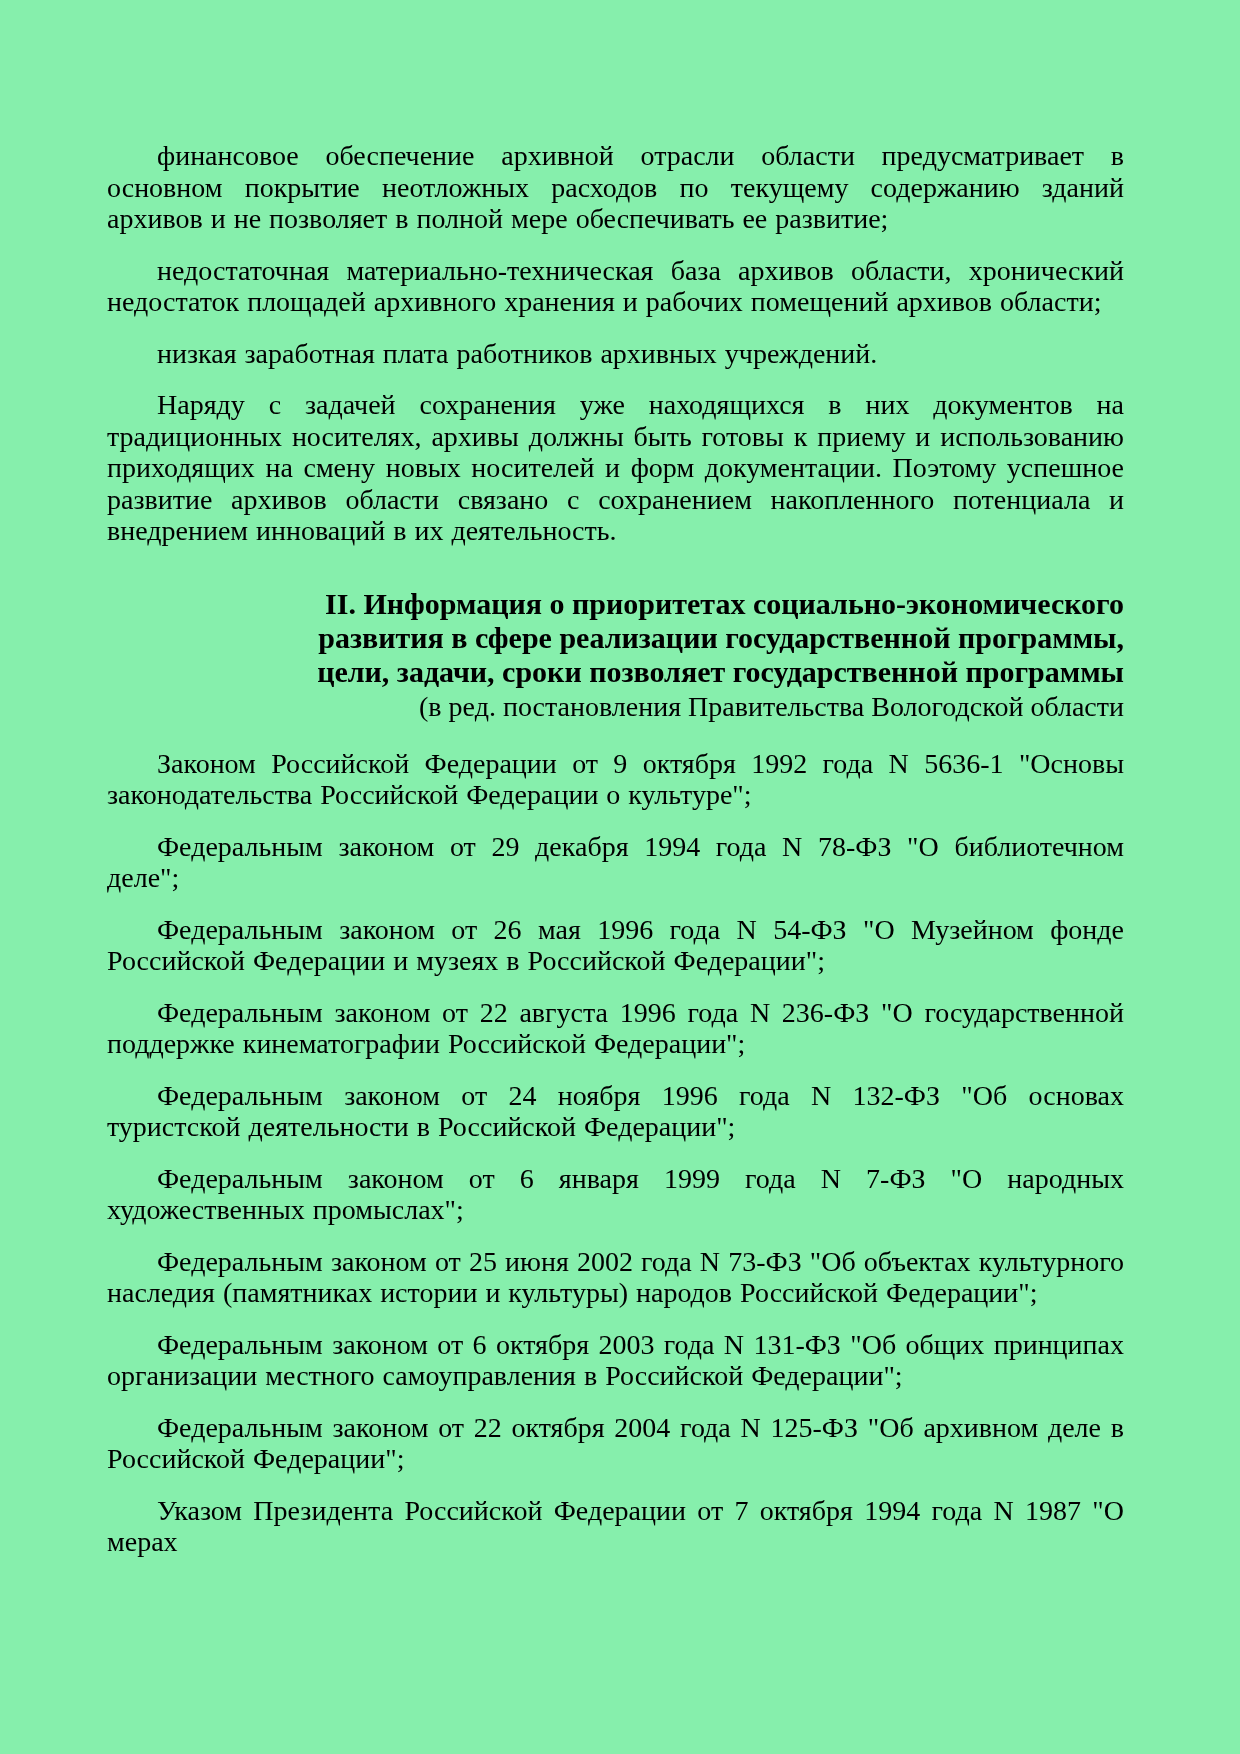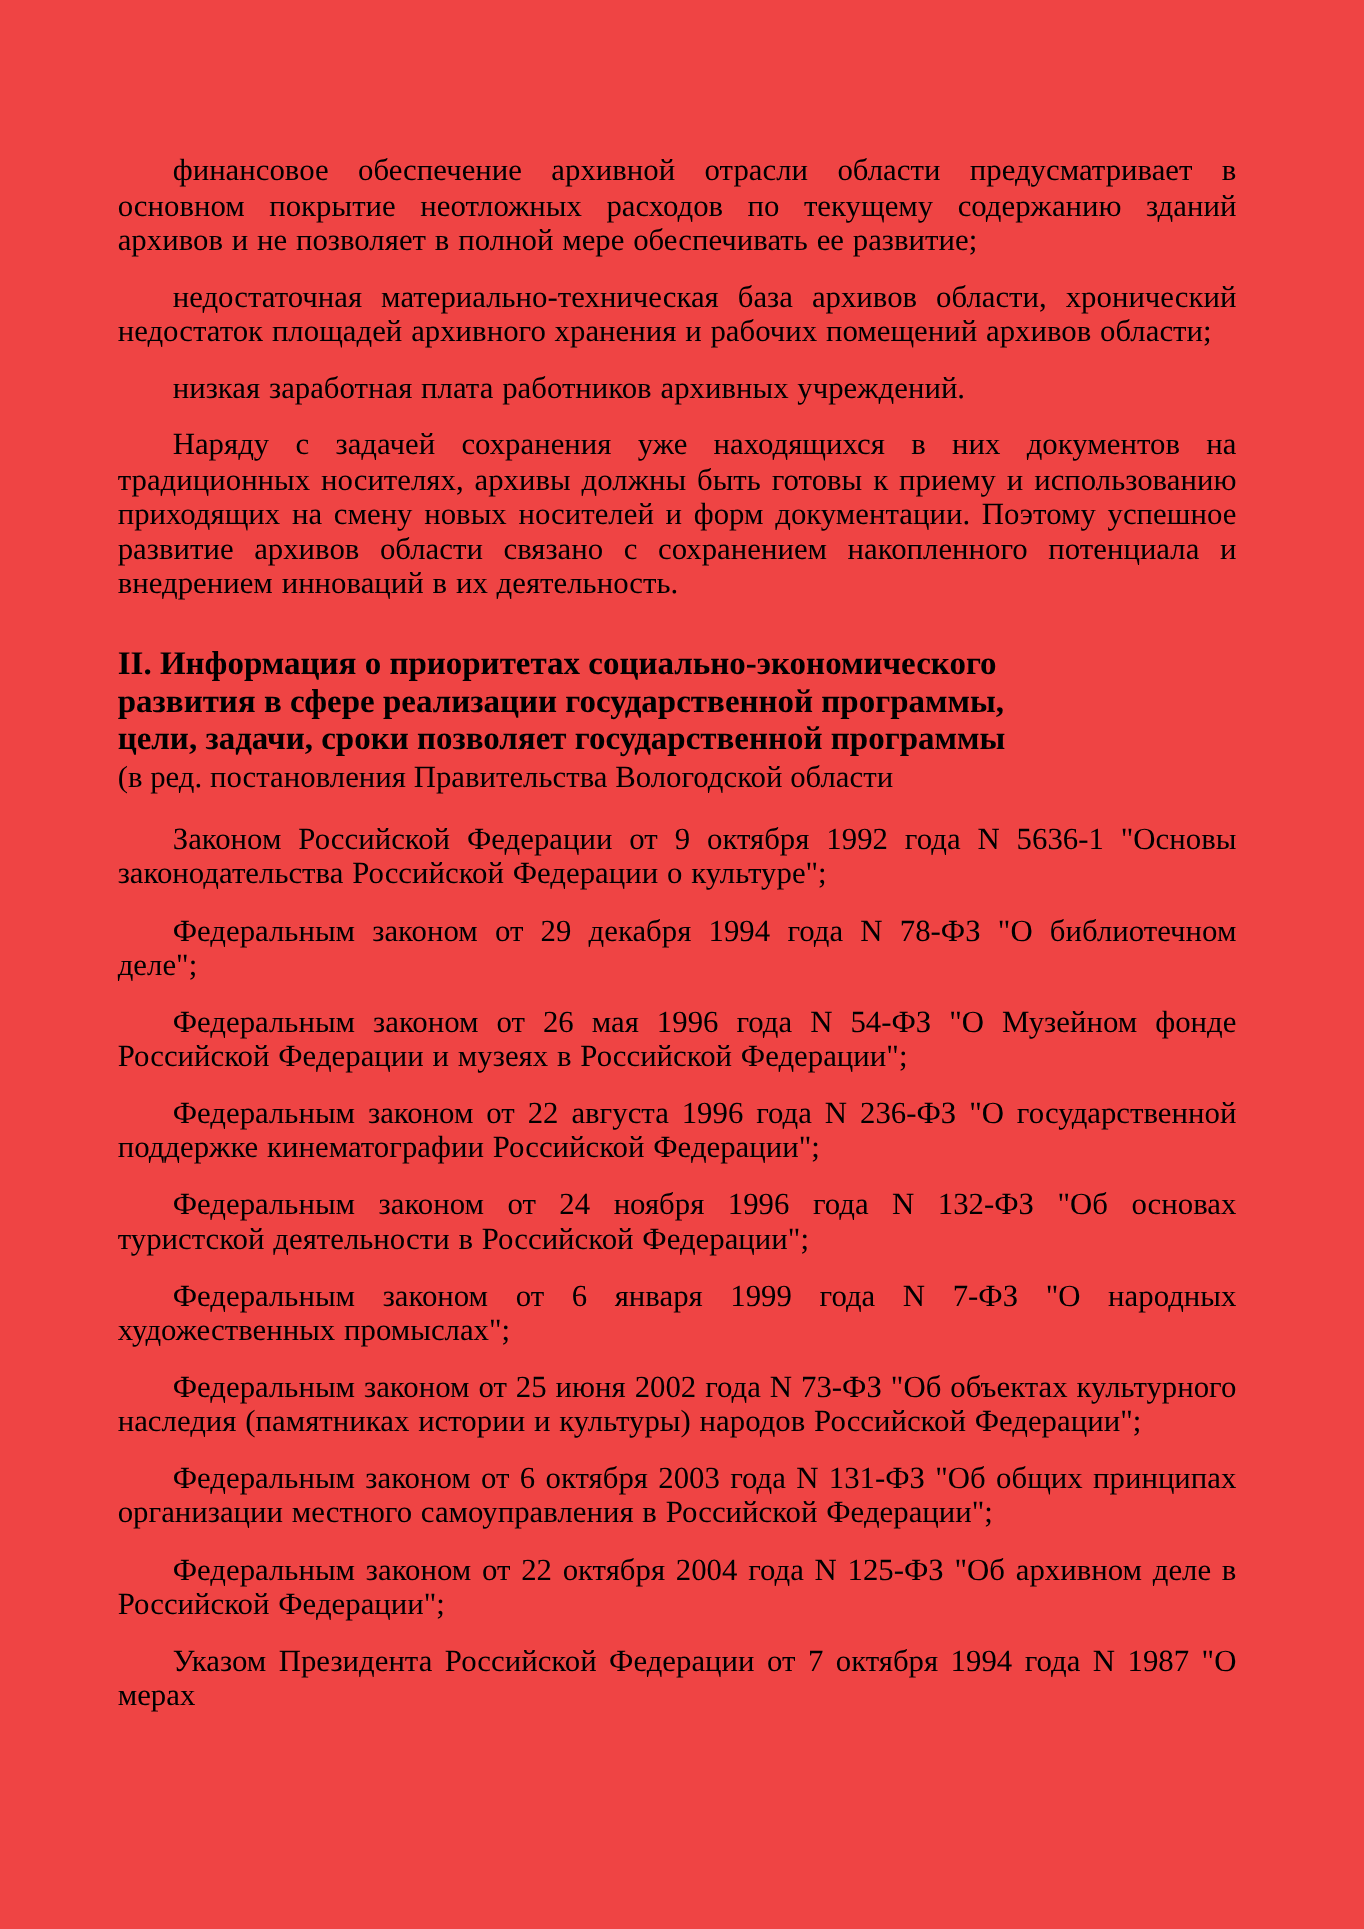--- a/index.html
+++ b/index.html
@@ -5,21 +5,21 @@
   html, body {
     margin: 0;
     padding: 0;
     background: #ffffff;
   }
   .page {
     position: relative;
     width: 1240px;
     height: 1754px;
     box-sizing: border-box;
-    background: #ef4444;
+    background: #86efac;
     color: #000000;
     padding: 140px 116px 0 107px;
     font-family: "Liberation Serif", "DejaVu Serif", serif;
     font-size: 28px;
     overflow: hidden;
   }
   .para {
     margin: 0 0 20px 0;
     line-height: 31.5px;
     text-align: justify;
@@ -28,29 +28,29 @@
   }
   .fill-last {
     text-align-last: justify;
     font-family: Liberation Serif, serif;
   }
   .heading-block {
     margin: 40px 0 0 0;
   }
   .heading-line {
     font-weight: bold;
-    text-align: left;
+    text-align: right;
     font-size: 30px;
     line-height: 34px;
   }
   .amendment-block {
     margin: 2px 0 26px 0;
   }
   .amendment-line {
-    text-align: left;
+    text-align: right;
     line-height: 31px;
   }
 </style>
 </head>
 <body>
 
 <div class="page">
 
   <p class="para">финансовое обеспечение архивной отрасли области предусматривает в основном покрытие неотложных расходов по текущему содержанию зданий архивов и не позволяет в полной мере обеспечивать ее развитие;</p>
 

